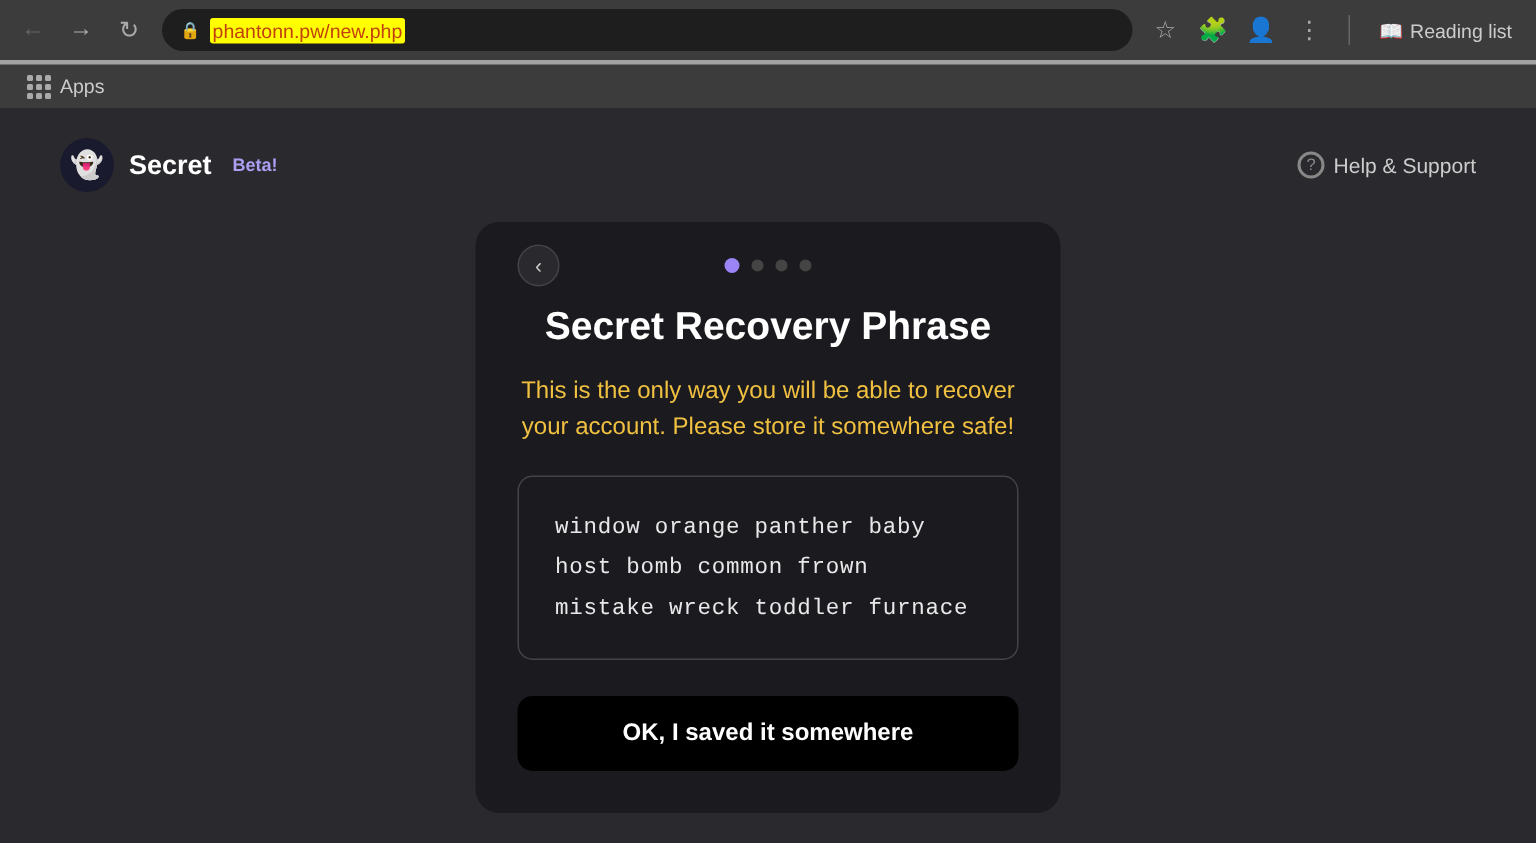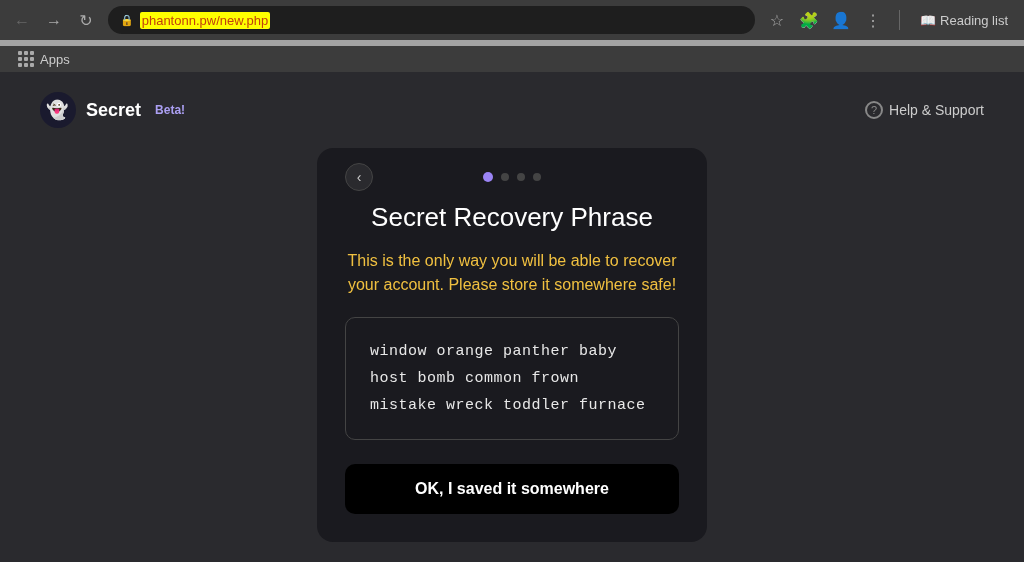--- a/index.html
+++ b/index.html
@@ -112,21 +112,21 @@
       border-radius: 4px;
     }
 
     .bookmarks-bar {
       display: flex;
       align-items: center;
       height: 32px;
       background: #3c3c3c;
       padding: 0 12px;
       gap: 8px;
-      border-top: 6px solid #a3a3a3;
+      border-top: 3px solid #a3a3a3;
     }
 
     .apps-btn {
       display: flex;
       align-items: center;
       gap: 6px;
       color: #ccc;
       font-size: 13px;
       cursor: pointer;
       padding: 2px 6px;
@@ -269,21 +269,21 @@
       background: #444;
     }
     .dot.active {
       background: #9B84F5;
       width: 10px;
       height: 10px;
     }
 
     .card-title {
       font-size: 26px;
-      font-weight: 400;
+      font-weight: 700;
       color: #fff;
       text-align: center;
       margin-bottom: 16px;
     }
 
     .card-subtitle {
       font-size: 16px;
       color: #f0c040;
       text-align: center;
       line-height: 1.5;

